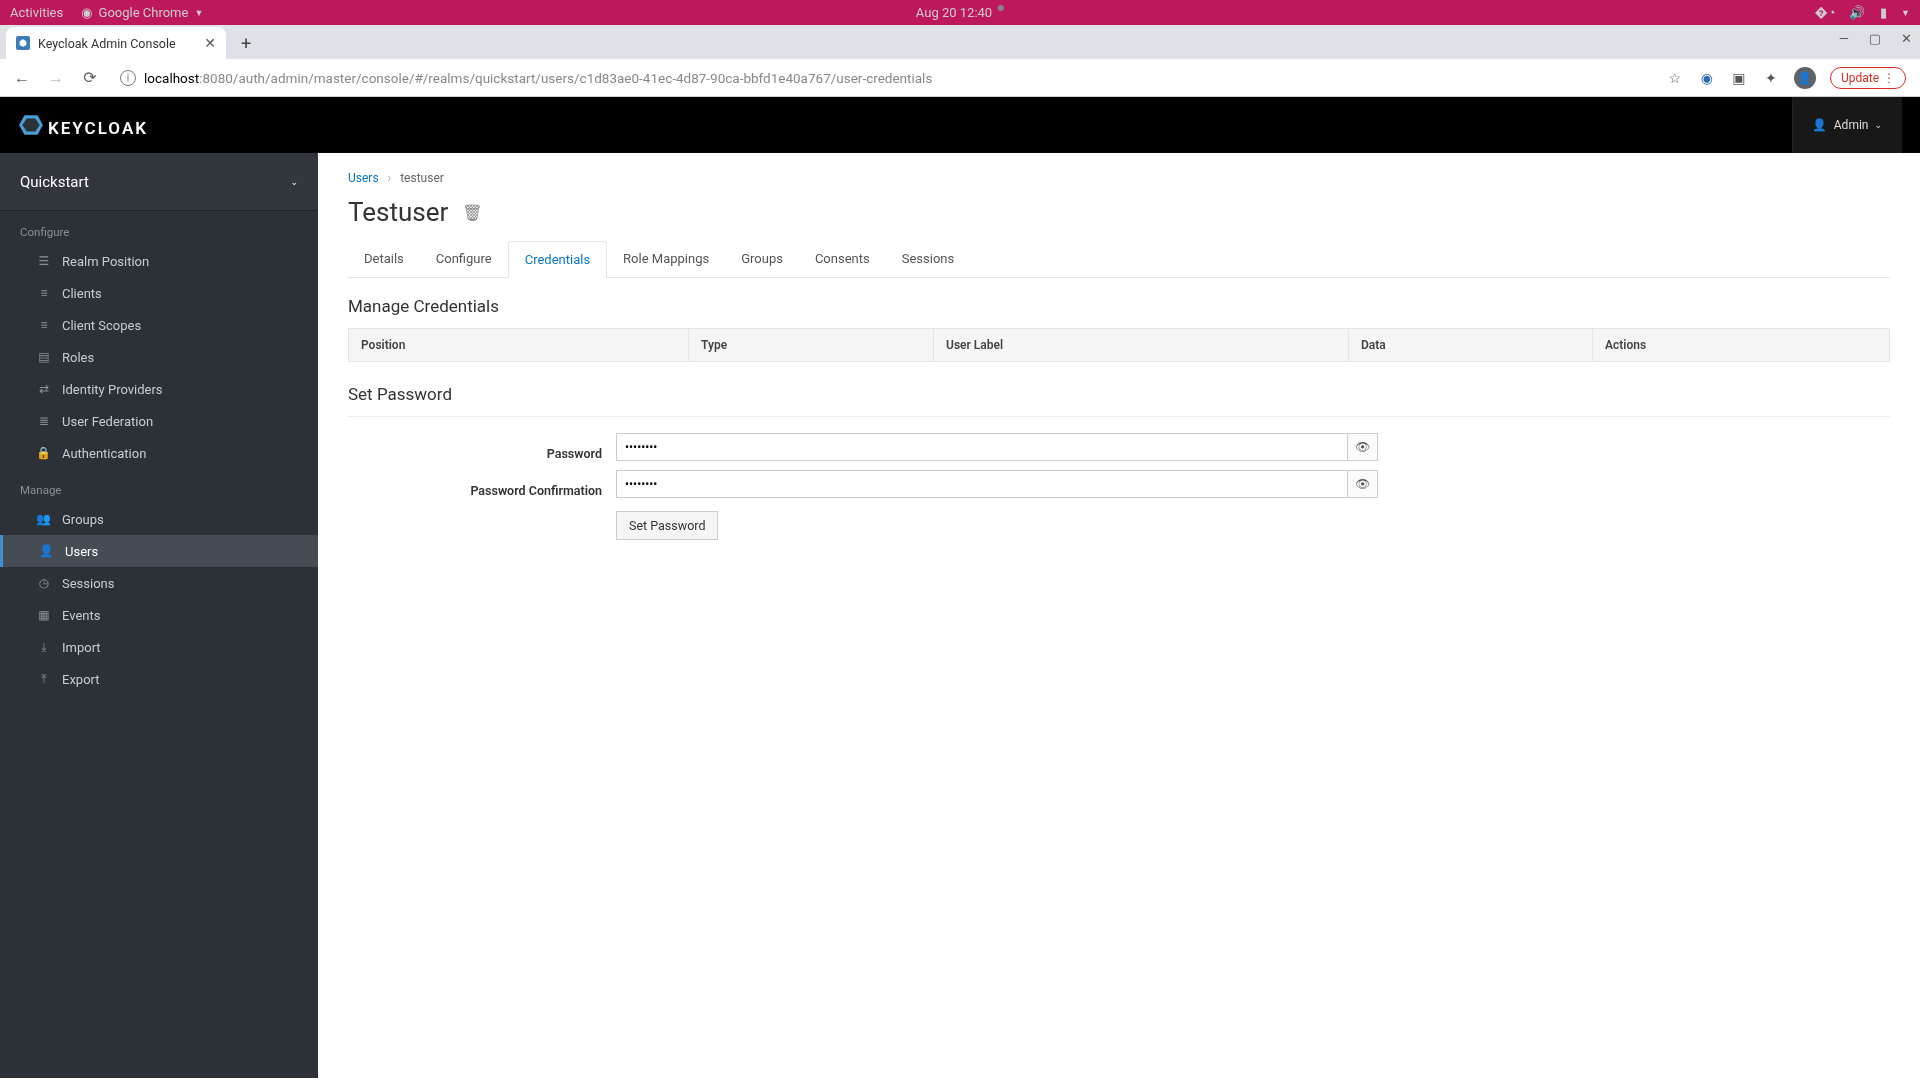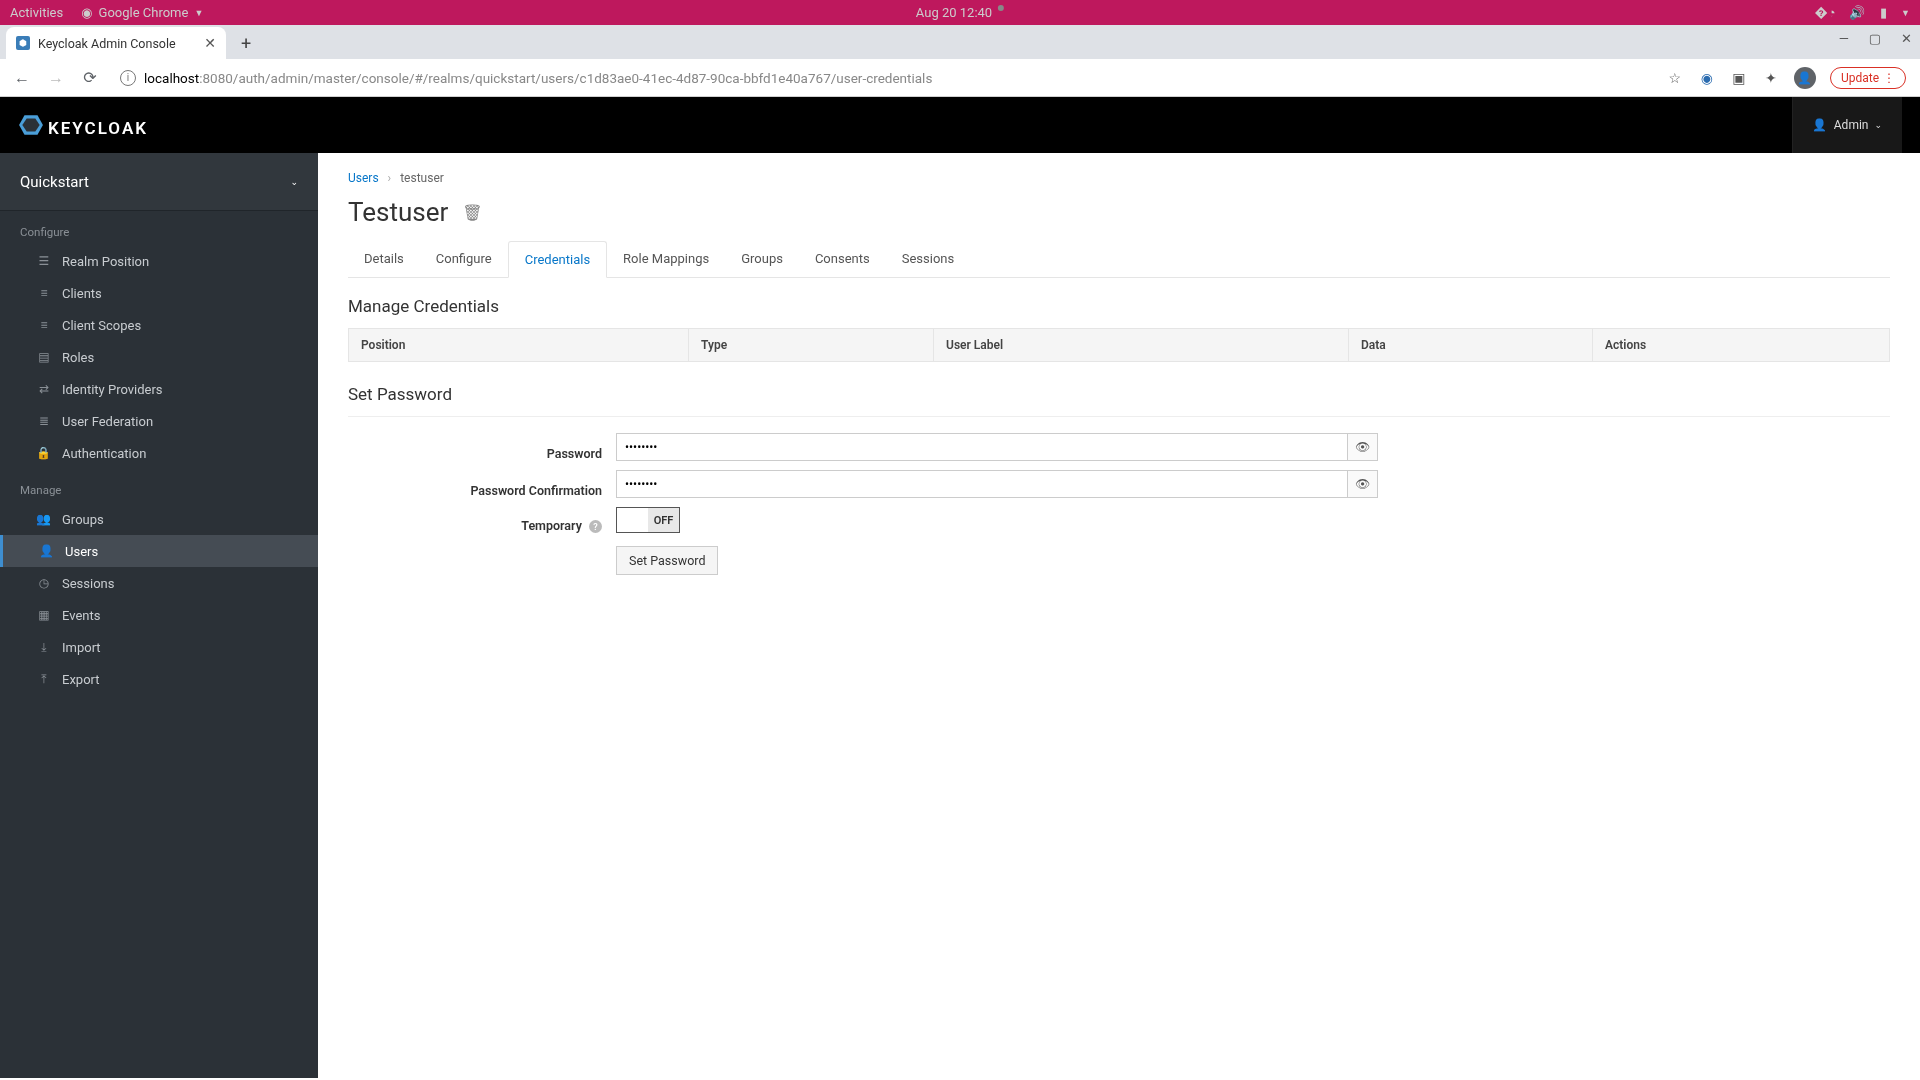--- a/index.html
+++ b/index.html
@@ -286,28 +286,16 @@
     <div class="form-row">
       <div class="form-label">Password Confirmation</div>
       <div class="form-control-wrap">
         <input type="password" class="pw-input" value="••••••••" style="">
         <div class="eye-btn">
             <span>👁</span>
           </div>
       </div>
     </div>
 
-    <div class="form-row">
-      <div class="form-label">
-        <span>Temporary</span>
-        <span class="help-icon">?</span>
-      </div>
-      <div class="form-control-wrap">
-        <div class="toggle">
-          <div class="half knob"></div>
-          <div class="half off">OFF</div>
-        </div>
-      </div>
-    </div>
 
     <button class="set-pw-btn">Set Password</button>
   </div>
 </div>
 
 </body></html>

